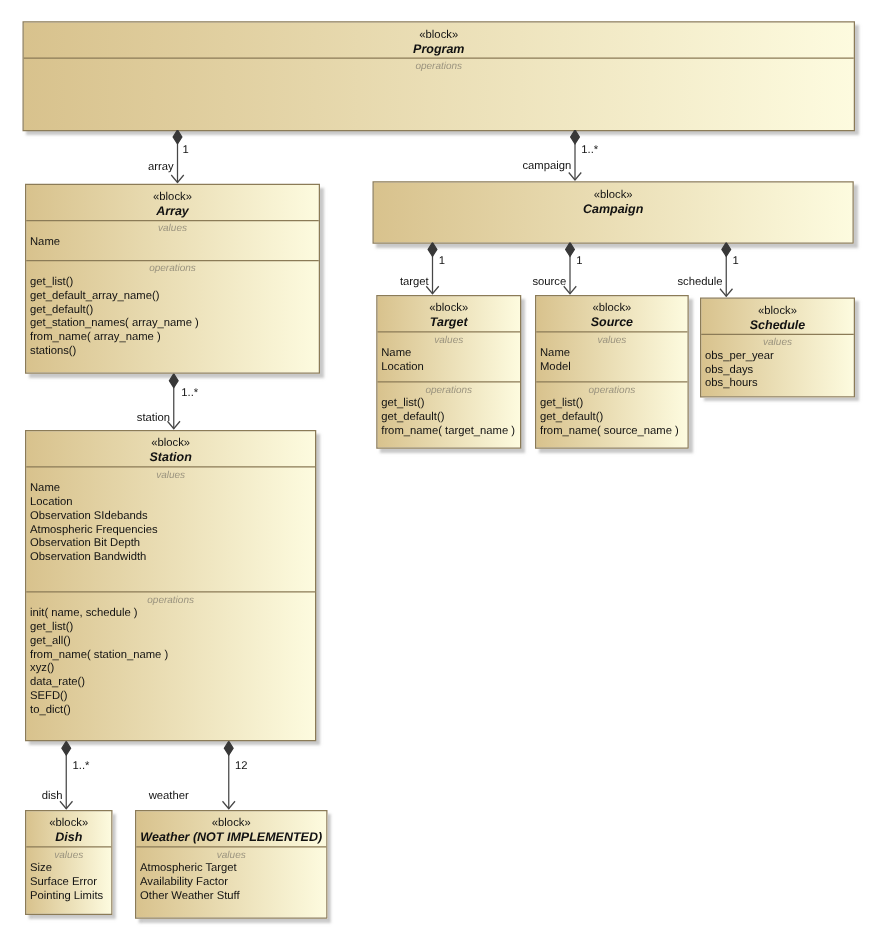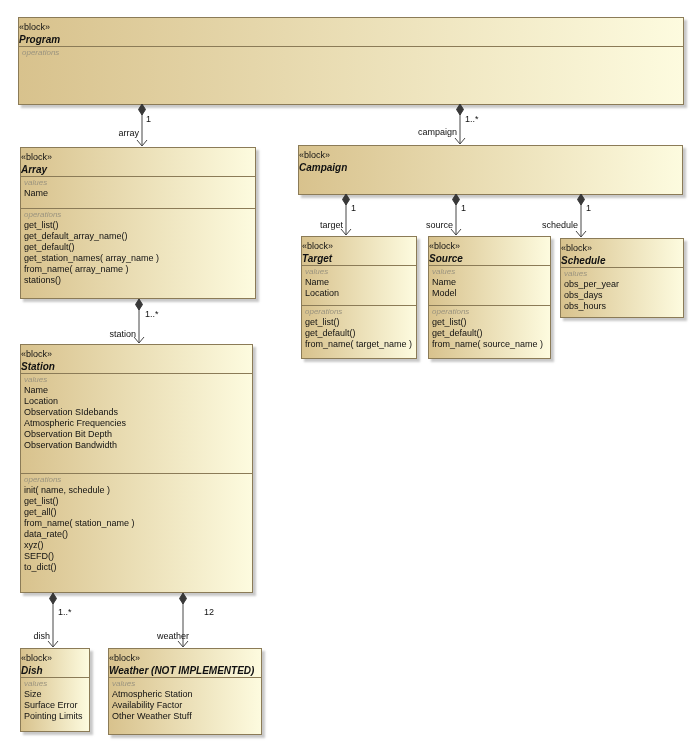--- a/index.html
+++ b/index.html
@@ -5,26 +5,26 @@
   html,body{margin:0;padding:0;background:#ffffff;}
   body{width:697px;height:752px;position:relative;overflow:hidden;
        font-family:"Liberation Sans","DejaVu Sans",sans-serif;color:#111;}
   #canvas{position:absolute;left:0;top:0;width:697px;height:752px;}
 
   .block{position:absolute;box-sizing:border-box;
          border:1px solid #8b7b57;
          background:linear-gradient(to right,#d8c28d,#fdfbdf);
          box-shadow:3px 3px 2px rgba(155,155,155,.55);
          display:flex;flex-direction:column;}
-  .hdr{box-sizing:border-box;padding-top:4px;flex:0 0 auto;}
+  .hdr{box-sizing:border-box;text-align:center;padding-top:4px;flex:0 0 auto;}
   .stereo{font-size:9px;line-height:11px;}
   .bname{font-size:10px;font-weight:bold;line-height:13px;font-style:italic;}
   .comp{box-sizing:border-box;border-top:1px solid #8b7b57;flex:0 0 auto;
         padding:1px 3px 0 3px;overflow:hidden;}
-  .clabel{font-size:8px;font-style:italic;color:#9b947f;line-height:10px;}
+  .clabel{font-size:8px;font-style:italic;color:#9b947f;text-align:center;line-height:10px;}
   .feat{font-size:9px;line-height:11px;white-space:nowrap;}
 
   .connector{position:absolute;width:16px;}
   .connector svg{display:block;}
   .connector line{stroke:#464646;stroke-width:1;}
   .connector polygon{fill:#383838;stroke:#383838;}
   .connector path{fill:none;stroke:#464646;stroke-width:1;}
 
   .edge-label{position:absolute;font-size:9px;line-height:10px;white-space:nowrap;}
   .role{text-align:right;}
@@ -150,22 +150,22 @@
           <div class="feat">Observation Bandwidth</div>
         </div>
     </div>
     <div class="comp" style="flex:1 1 auto">
       <div class="clabel">operations</div>
       <div>
           <div class="feat">init( name, schedule )</div>
           <div class="feat">get_list()</div>
           <div class="feat">get_all()</div>
           <div class="feat">from_name( station_name )</div>
+          <div class="feat">xyz()</div>
           <div class="feat">data_rate()</div>
-          <div class="feat">xyz()</div>
           <div class="feat">SEFD()</div>
           <div class="feat">to_dict()</div>
         </div>
     </div>
   </div>
 
   <div class="block" style="left:20px;top:648px;width:70px;height:84px">
     <div class="hdr">
       <div class="stereo">«block»</div>
       <div class="bname">Dish</div>
@@ -181,21 +181,21 @@
   </div>
 
   <div class="block" style="left:108px;top:648px;width:154px;height:87px">
     <div class="hdr">
       <div class="stereo">«block»</div>
       <div class="bname">Weather (NOT IMPLEMENTED)</div>
     </div>
     <div class="comp" style="flex:1 1 auto">
       <div class="clabel">values</div>
       <div>
-          <div class="feat">Atmospheric Station</div>
+          <div class="feat">Atmospheric Target</div>
           <div class="feat">Availability Factor</div>
           <div class="feat">Other Weather Stuff</div>
         </div>
     </div>
   </div>
 
   <div class="connector" style="left:134px;top:104px;height:43px">
     <svg width="16" height="43">
       <line x1="8" y1="0" x2="8" y2="42"></line>
       <polygon points="8,0 11.5,5.5 8,11 4.5,5.5"></polygon>
@@ -266,16 +266,16 @@
 
   <span class="edge-label role" style="right:119px;top:220px">schedule</span>
   <span class="edge-label" style="left:586px;top:203px">1</span>
 
   <span class="edge-label role" style="right:561px;top:329px">station</span>
   <span class="edge-label" style="left:145px;top:309px">1..*</span>
 
   <span class="edge-label role" style="right:647px;top:631px">dish</span>
   <span class="edge-label" style="left:58px;top:607px">1..*</span>
 
-  <span class="edge-label role" style="right:508px;top:631px">weather</span>
-  <span class="edge-label" style="left:204px;top:607px">12</span>
+  <span class="edge-label role" style="right:546px;top:631px">weather</span>
+  <span class="edge-label" style="left:188px;top:607px">12</span>
 
 </div>
 
 </body></html>

